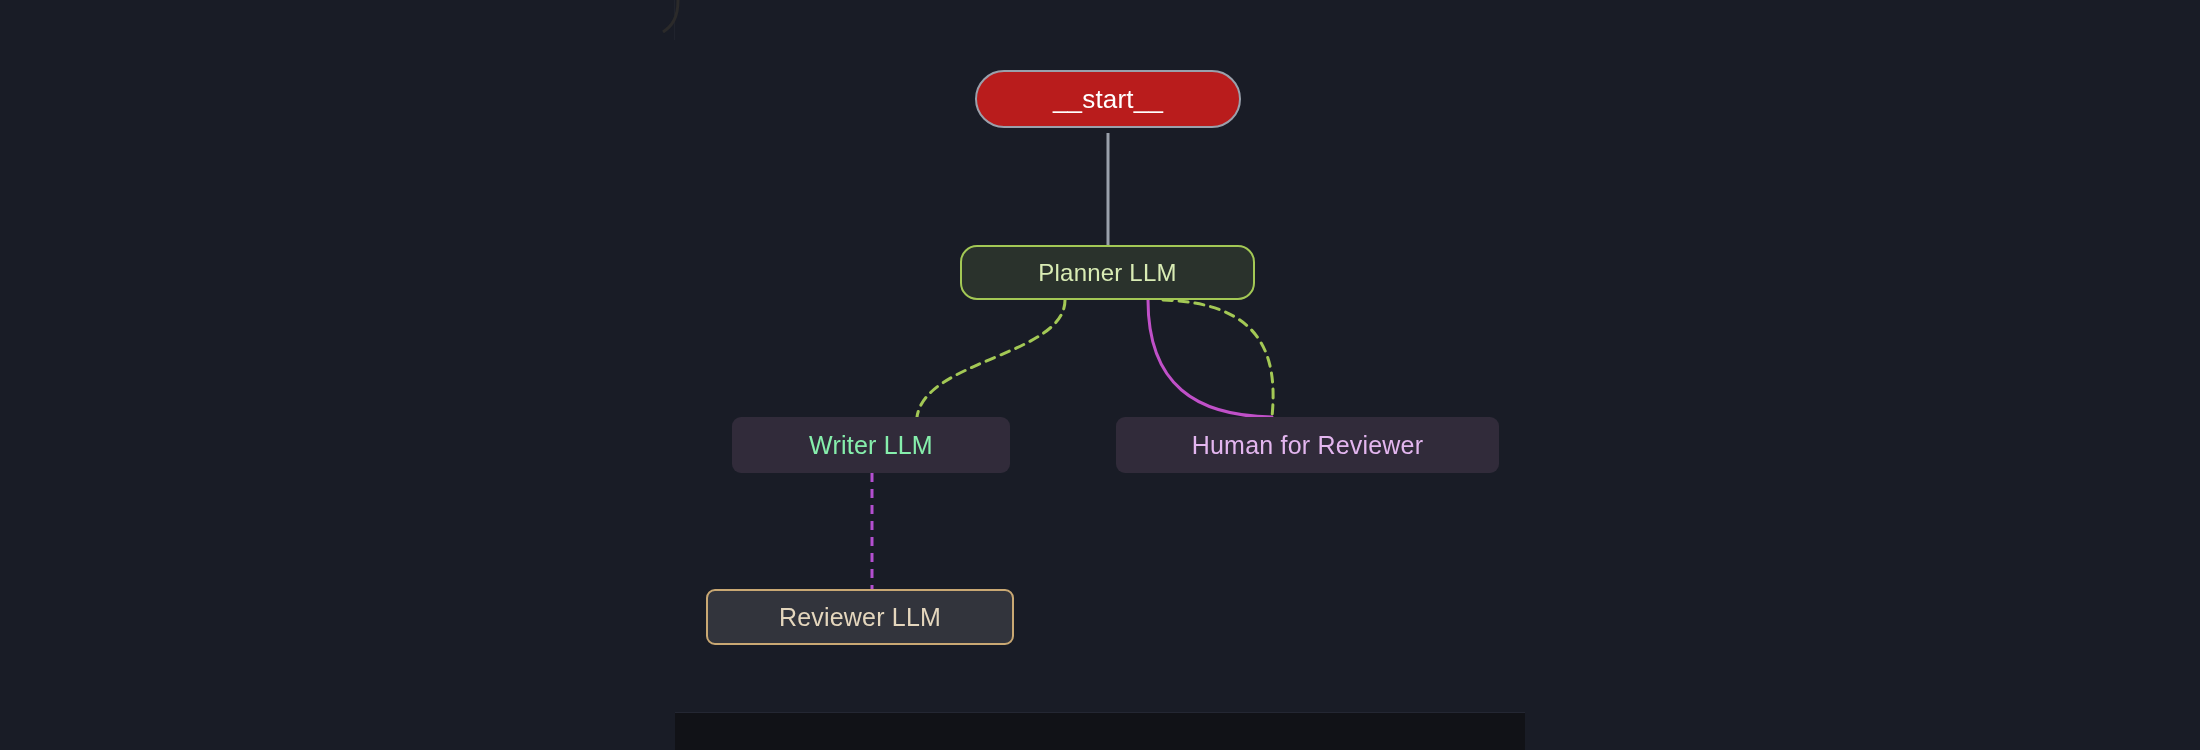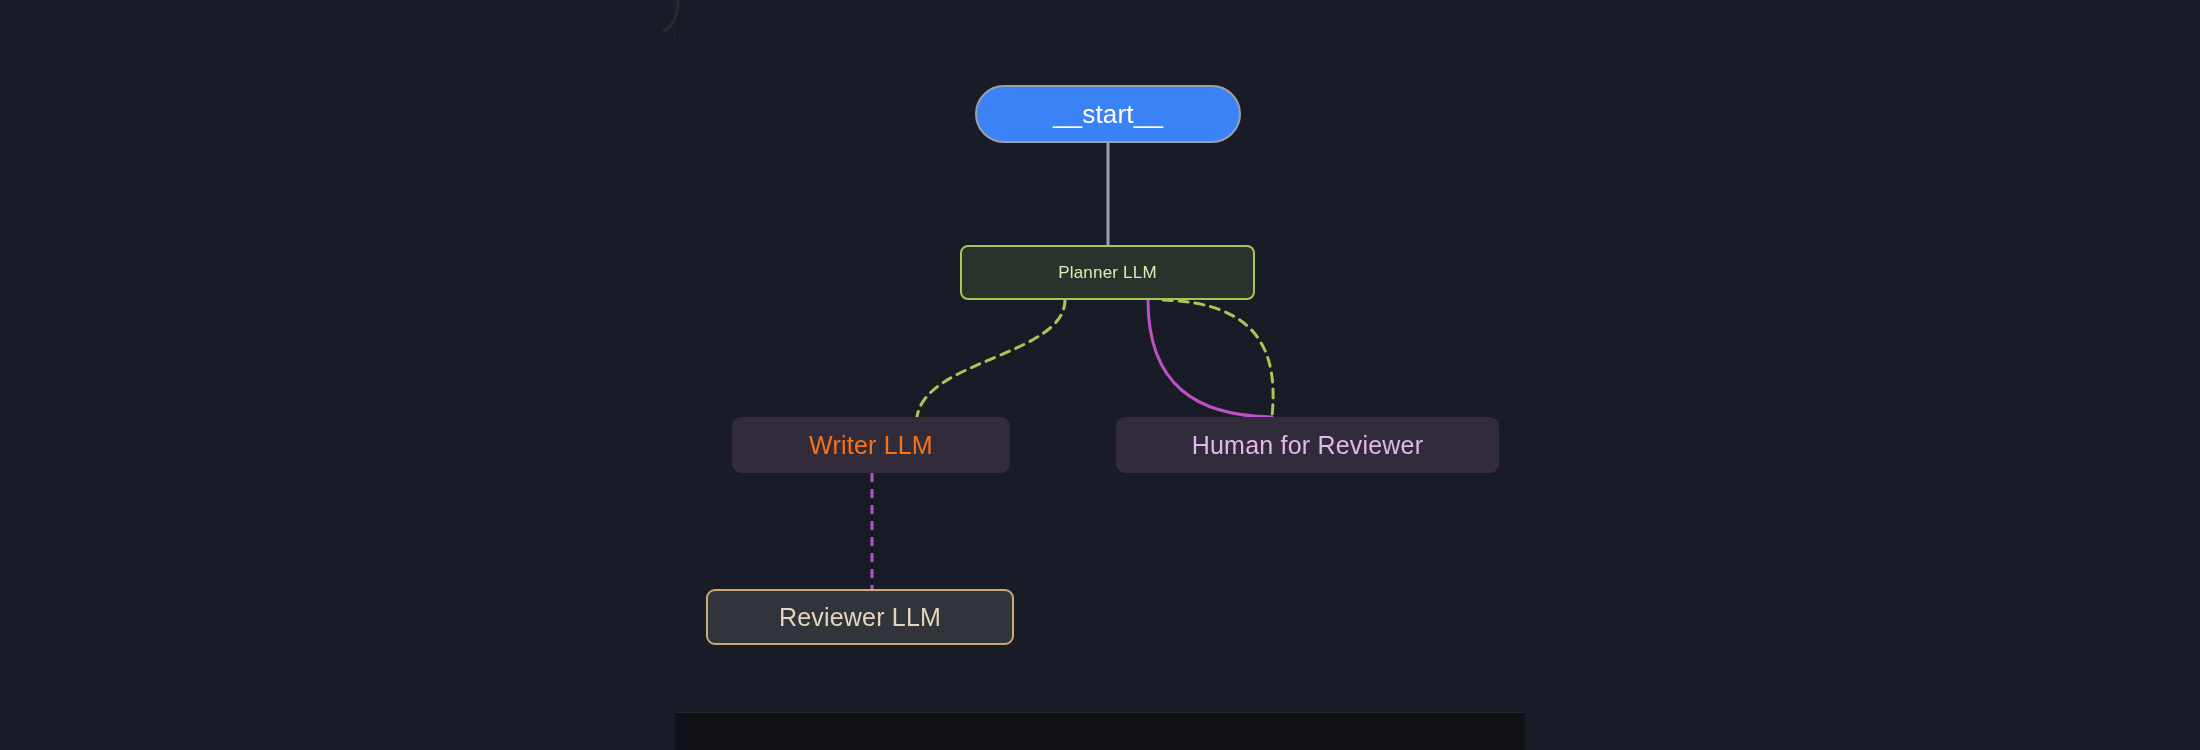--- a/index.html
+++ b/index.html
@@ -83,23 +83,23 @@
     border: 2px solid #9aa0ab;
     border-radius: 999px;
     color: #ffffff;
     font-size: 26px;
     font-weight: 400;
   }
 
   .node.green {
     background: #2a322c;
     border: 2px solid #a3c855;
-    border-radius: 8px;
+    border-radius: 17px;
     color: #d9ecb4;
-    font-size: 17px;
+    font-size: 24px;
   }
 
   .node.purple {
     background: #312b3a;
     border: 2px solid #b martian;
     border-radius: 9px;
     color: #e3b6ef;
     font-size: 25px;
   }
   .node.purple {
@@ -128,29 +128,29 @@
 
     <path id="edge-start-planner" fill="none" stroke-width="3" stroke-linecap="butt" d="M1108,133 L1108,245" stroke="#9aa0ab"></path>
     <path id="edge-planner-writer" fill="none" stroke-width="3" stroke-linecap="round" d="M1065,300 C1065,355 925,360 917,417" stroke="#a3c855" stroke-dasharray="9 7"></path>
     <path id="edge-planner-human" fill="none" stroke-width="3" stroke-linecap="round" d="M1163,300 C1262,303 1278,355 1272,417" stroke="#a3c855" stroke-dasharray="9 7"></path>
     <path id="edge-planner-human-solid" fill="none" stroke-width="3" stroke-linecap="round" d="M1148,300 C1148,385 1196,416 1272,417" stroke="#c050c8"></path>
     <path id="edge-writer-reviewer" fill="none" stroke-width="3" stroke-linecap="butt" d="M872,473 L872,589" stroke="#b44fd0" stroke-dasharray="9 7"></path>
   </svg>
 
   <div id="nodes-layer">
 
-    <div class="node start" id="node-start" style="left: 975px; top: 85px; width: 266px; height: 58px; background: #3b82f6; border-color: rgb(154, 160, 171); color: rgb(255, 255, 255);">
+    <div class="node start" id="node-start" style="left: 975px; top: 70px; width: 266px; height: 58px; background: #b91c1c; border-color: rgb(154, 160, 171); color: rgb(255, 255, 255);">
       <span class="node-label">__start__</span>
     </div>
 
     <div class="node green" id="node-planner" style="left: 960px; top: 245px; width: 295px; height: 55px; background: rgb(42, 50, 44); border-color: rgb(163, 200, 85); color: rgb(217, 236, 180);">
       <span class="node-label">Planner LLM</span>
     </div>
 
-    <div class="node purple" id="node-writer" style="left: 732px; top: 417px; width: 278px; height: 56px; background: rgb(49, 43, 58); border-color: rgb(180, 79, 208); color: #f97316;">
+    <div class="node purple" id="node-writer" style="left: 732px; top: 417px; width: 278px; height: 56px; background: rgb(49, 43, 58); border-color: rgb(180, 79, 208); color: #86efac;">
       <span class="node-label">Writer LLM</span>
     </div>
 
     <div class="node purple" id="node-human" style="left: 1116px; top: 417px; width: 383px; height: 56px; background: rgb(49, 43, 58); border-color: rgb(180, 79, 208); color: rgb(227, 182, 239);">
       <span class="node-label">Human for Reviewer</span>
     </div>
 
     <div class="node tan" id="node-reviewer" style="left: 706px; top: 589px; width: 308px; height: 56px; background: rgb(50, 52, 60); border-color: rgb(201, 168, 115); color: rgb(228, 214, 189);">
       <span class="node-label">Reviewer LLM</span>
     </div>

